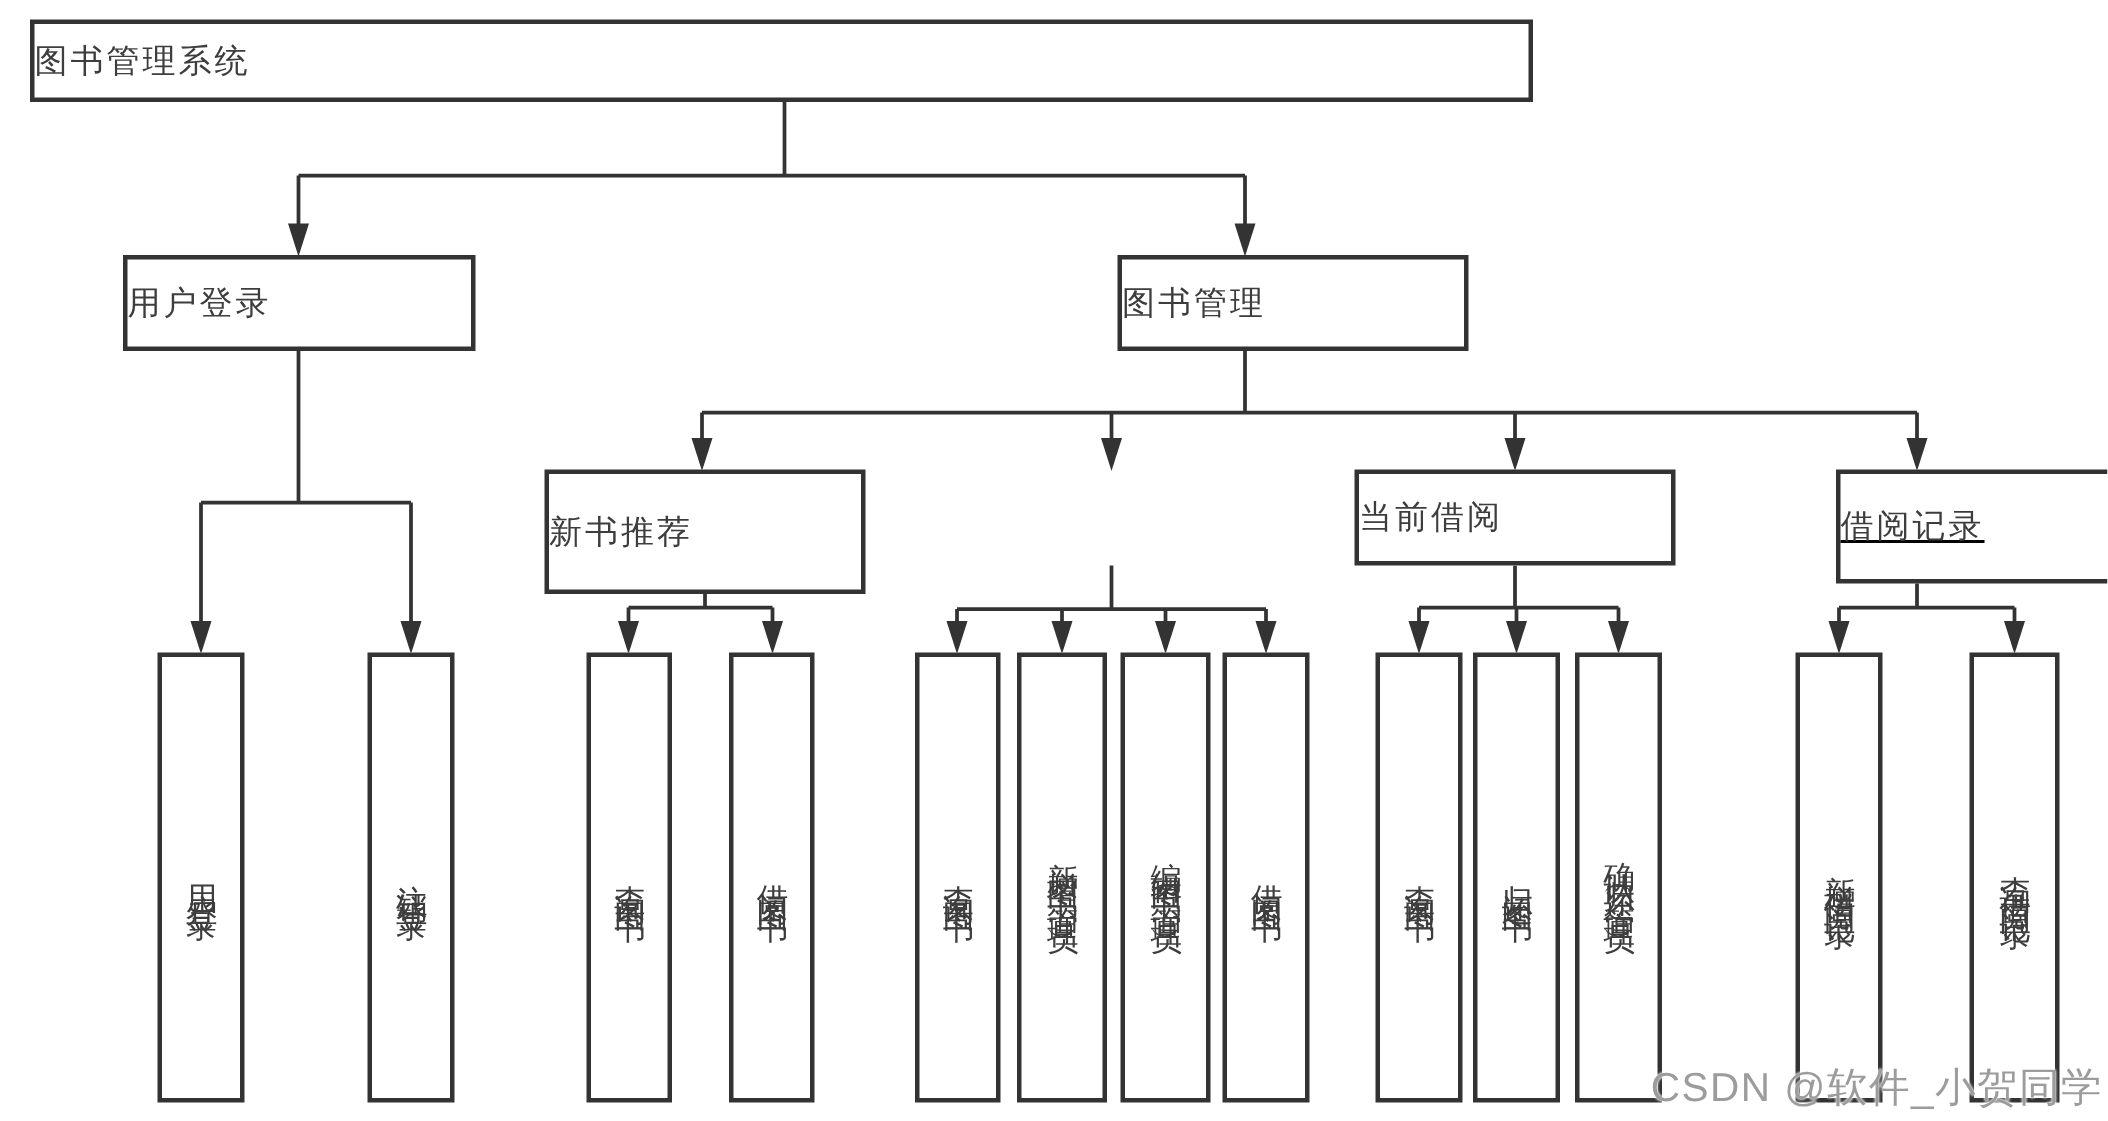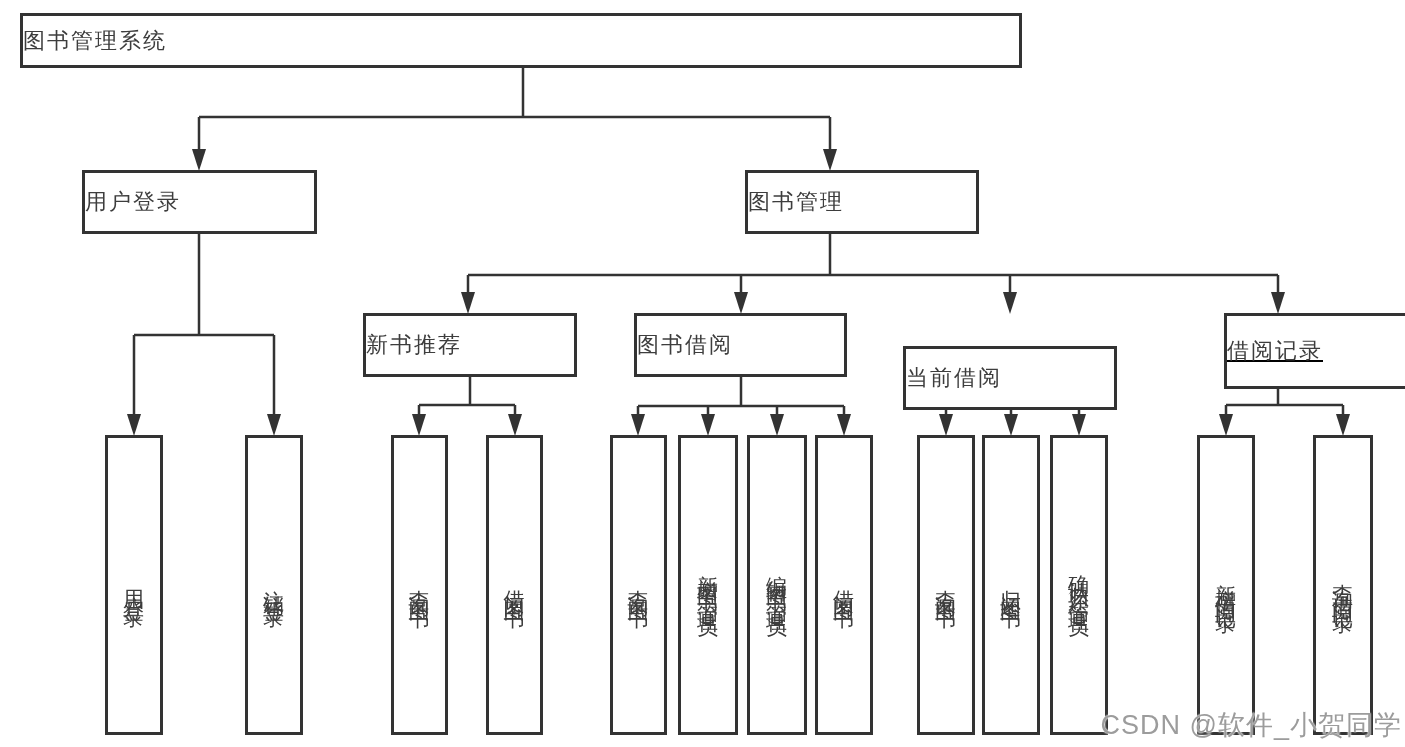--- a/index.html
+++ b/index.html
@@ -107,27 +107,24 @@
     <span>图书管理系统</span>
   </div>
 
   <div class="hbox" style="left:82px; top:170px; width:235px; height:64px;">
     <span>用户登录</span>
   </div>
   <div class="hbox" style="left:713px; top:170px; width:234px; height:64px;margin-left:32px;">
     <span>图书管理</span>
   </div>
 
-  <div class="hbox" style="left:363px; top:313px; width:214px; height:64px;">
+  <div class="hbox" style="left:363px; top:313px; width:214px; height:83px;">
     <span>新书推荐</span>
   </div>
-  <div class="hbox" style="left:634px; top:313px; width:213px; height:64px;">
-    <span>图书借阅</span>
-  </div>
-  <div class="hbox" style="left:903px; top:313px; width:214px; height:64px;margin-top:33px;">
+  <div class="hbox" style="left:903px; top:313px; width:214px; height:64px;">
     <span>当前借阅</span>
   </div>
   <div class="hbox" style="left:1224px; top:313px; width:213px; height:76px;text-decoration:underline;">
     <span>借阅记录</span>
   </div>
 
   <div class="vbox" style="left:105px; width:58px;">
     <span class="vtext">用户登录</span>
   </div>
   <div class="vbox" style="left:245px; width:58px;">

